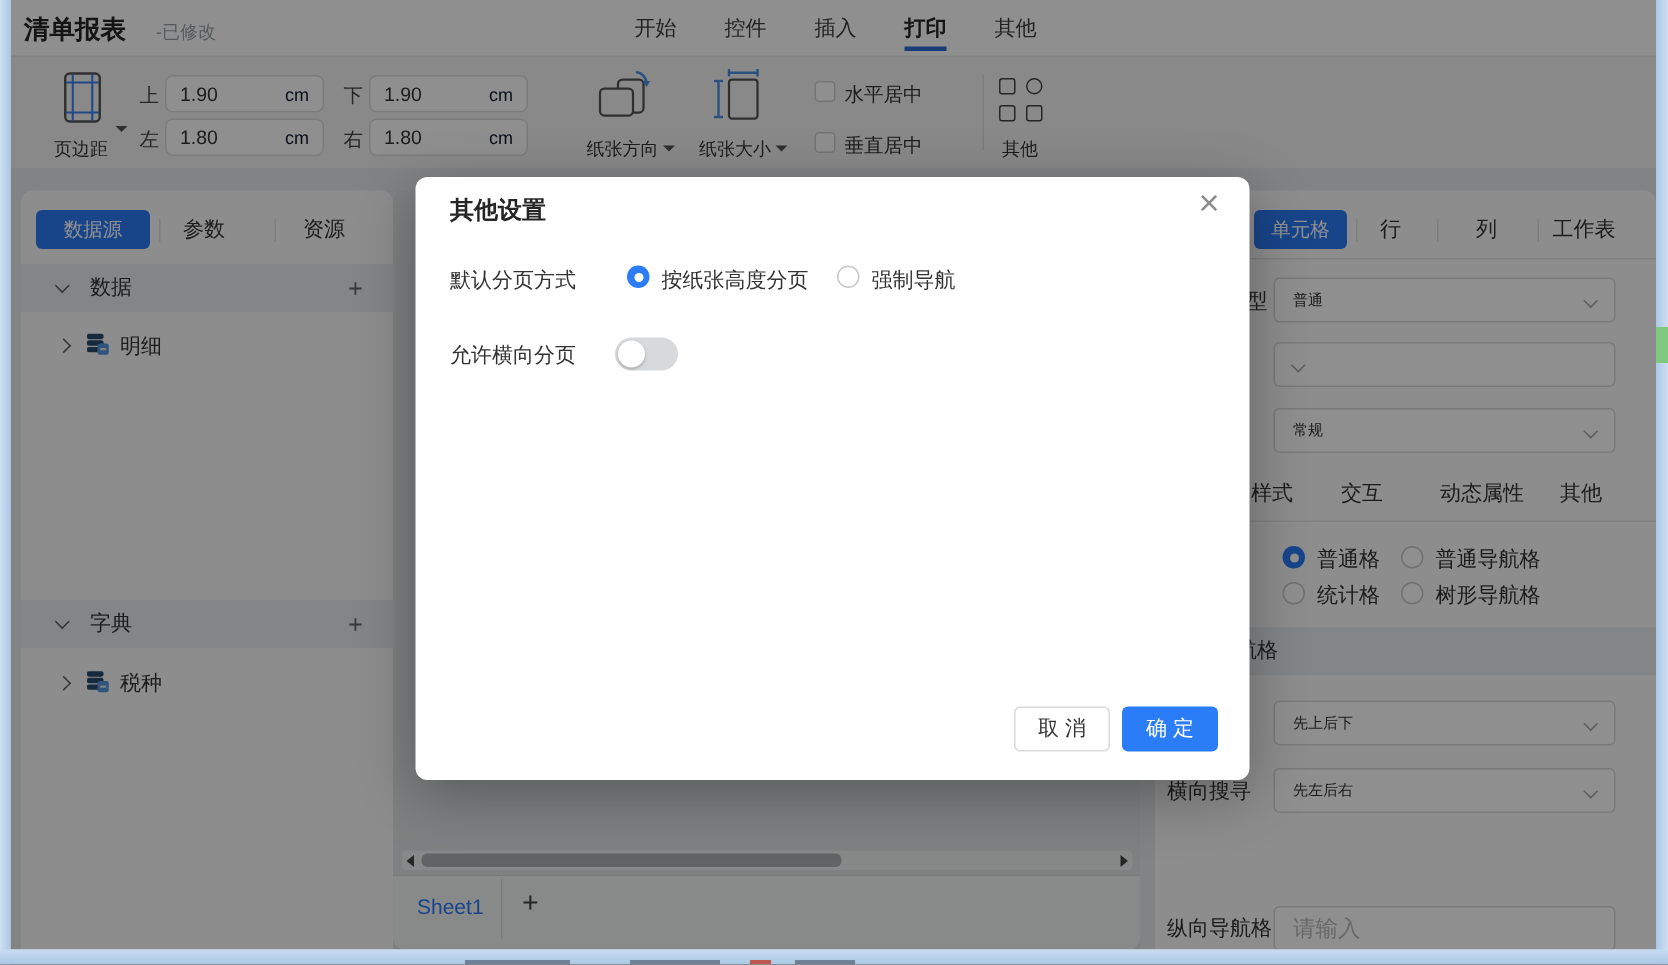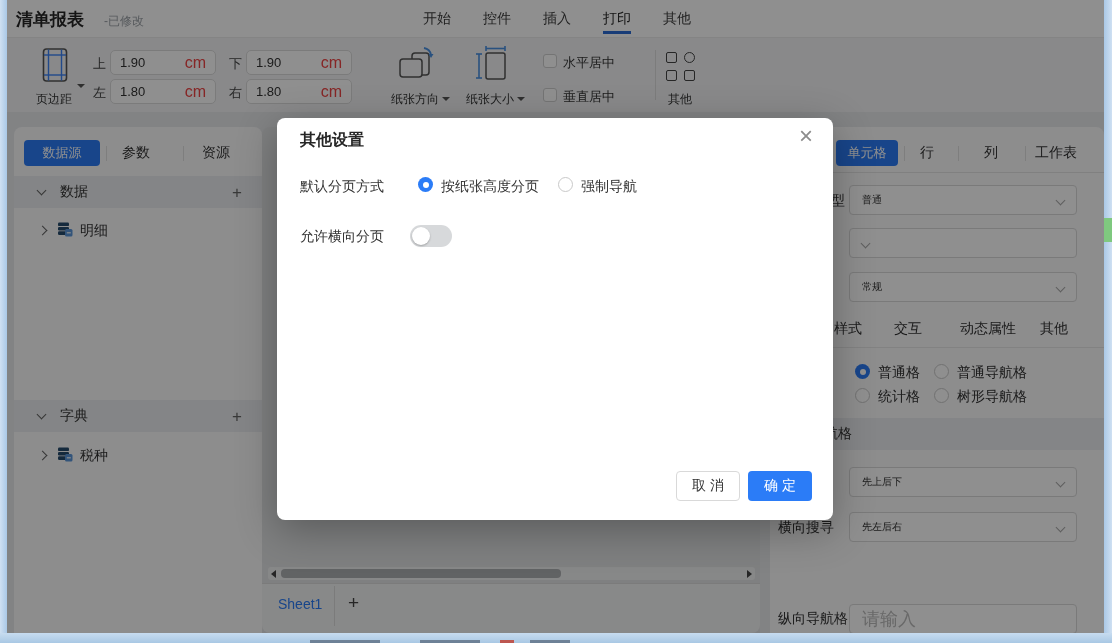--- a/index.html
+++ b/index.html
@@ -16,29 +16,29 @@
   .task-blob{position:absolute;bottom:0;height:3px;background:#3a4656;opacity:.55;}
 
   
   #backdrop{position:absolute;left:7px;top:0;width:1097px;height:633px;background:rgba(0,0,0,0.44);z-index:50;}
 
   
   #titlebar{position:absolute;left:7px;top:0;width:1097px;height:38px;background:#ffffff;border-bottom:1px solid #ececec;}
   #app-title{position:absolute;left:9px;top:8px;font-size:17px;font-weight:bold;color:#262626;}
   #modified-badge{position:absolute;left:97px;top:13px;font-size:12px;color:#9aa0a6;}
   .menu-tab{position:absolute;top:10px;font-size:14px;color:#3c3c3c;cursor:default;}
-  .menu-tab.active{font-weight:normal;color:#262626;border-bottom:3px solid #2b6cd4;padding-bottom:3px;}
+  .menu-tab.active{font-weight:bold;color:#262626;border-bottom:3px solid #2b6cd4;padding-bottom:3px;}
 
   
   #toolbar{position:absolute;left:7px;top:38px;width:1097px;height:74px;background:#f4f5f7;}
   .tb-label{position:absolute;font-size:12px;color:#333;}
   .side-label{position:absolute;font-size:13px;color:#444;}
   .field{position:absolute;width:106px;height:25px;background:#fff;border:1px solid #dcdcdc;border-radius:5px;display:flex;align-items:center;justify-content:space-between;padding:0 9px;}
   .field .val{font-size:13px;color:#333;}
-  .field .unit{font-size:16px;color:#ef4444;}
+  .field .unit{font-size:12px;color:#0f172a;}
   .caret{display:inline-block;width:0;height:0;border-top:4px solid #555;border-left:4px solid transparent;border-right:4px solid transparent;margin-left:3px;vertical-align:2px;}
   .checkbox{position:absolute;width:14px;height:14px;background:#fff;border:1px solid #cfcfcf;border-radius:3px;}
   .cb-label{position:absolute;font-size:13px;color:#333;}
   .tb-sep{position:absolute;width:1px;background:#dddddd;}
   .shape-sq{position:absolute;width:11px;height:11px;border:1.6px solid #444;border-radius:2px;}
   .shape-ci{position:absolute;width:11px;height:11px;border:1.6px solid #444;border-radius:50%;}
 
   
   .card{position:absolute;background:#fbfbfc;border-radius:8px 8px 0 0;}
 
@@ -54,21 +54,21 @@
   .chev-right{transform:rotate(-45deg);}
   .sec-title{position:absolute;font-size:14px;color:#333;}
   .plus{position:absolute;font-size:17px;color:#666;line-height:1;}
   .tree-label{position:absolute;font-size:14px;color:#333;}
 
   
   .dd{position:absolute;width:228px;height:30px;background:#fff;border:1px solid #d9d9d9;border-radius:4px;display:flex;align-items:center;padding:0 12px;}
   .dd .dd-text{font-size:10px;color:#333;flex:1;}
   .dd .chev{border-color:#a8a8a8;}
   .panel-label{position:absolute;font-size:14px;color:#333;}
-  .text-input{position:absolute;width:228px;height:30px;background:#fff;border:1px solid #d9d9d9;border-radius:4px;font-size:18px;color:#000000;padding:0 12px;}
+  .text-input{position:absolute;width:228px;height:30px;background:#fff;border:1px solid #d9d9d9;border-radius:4px;font-size:15px;color:#000000;padding:0 12px;}
   .text-input::placeholder{color:#bbb;}
 
   
   .radio{position:absolute;width:15px;height:15px;border-radius:50%;}
   .radio.on{background:#2b7cf7;}
   .radio.on::after{content:'';position:absolute;left:4.5px;top:4.5px;width:6px;height:6px;border-radius:50%;background:#fff;}
   .radio.off{background:#fff;border:1px solid #c9c9c9;}
   .radio-label{position:absolute;font-size:14px;color:#333;}
   .toggle{position:absolute;width:42px;height:22px;border-radius:11px;background:#d7d9db;}
   .toggle::after{content:'';position:absolute;left:2px;top:2px;width:18px;height:18px;border-radius:50%;background:#fff;box-shadow:0 1px 2px rgba(0,0,0,.25);}

